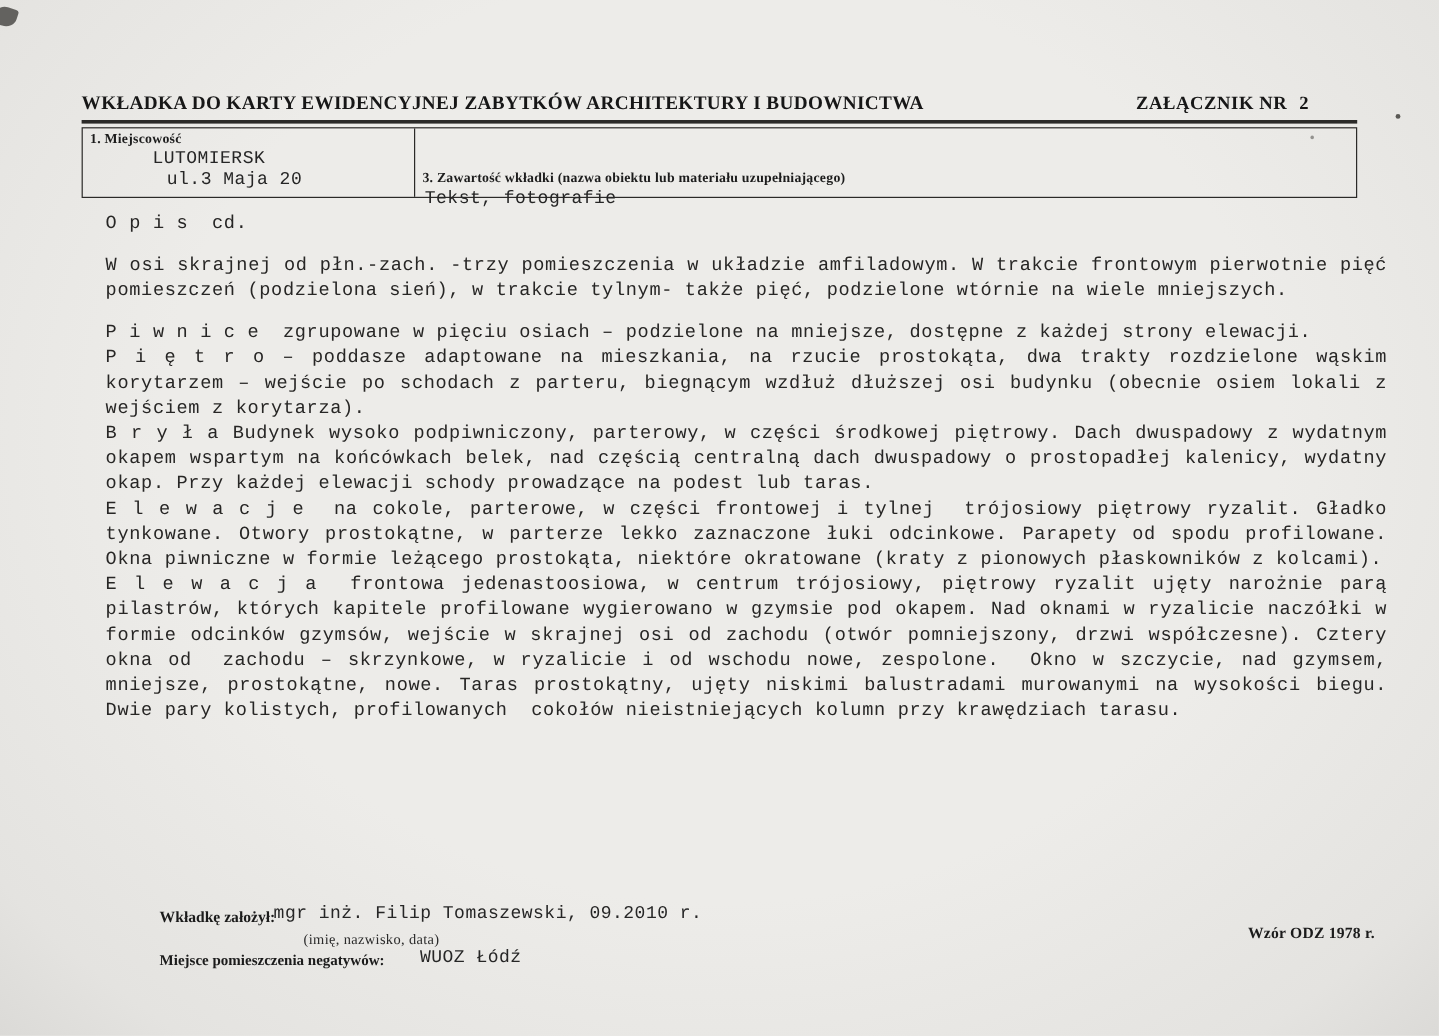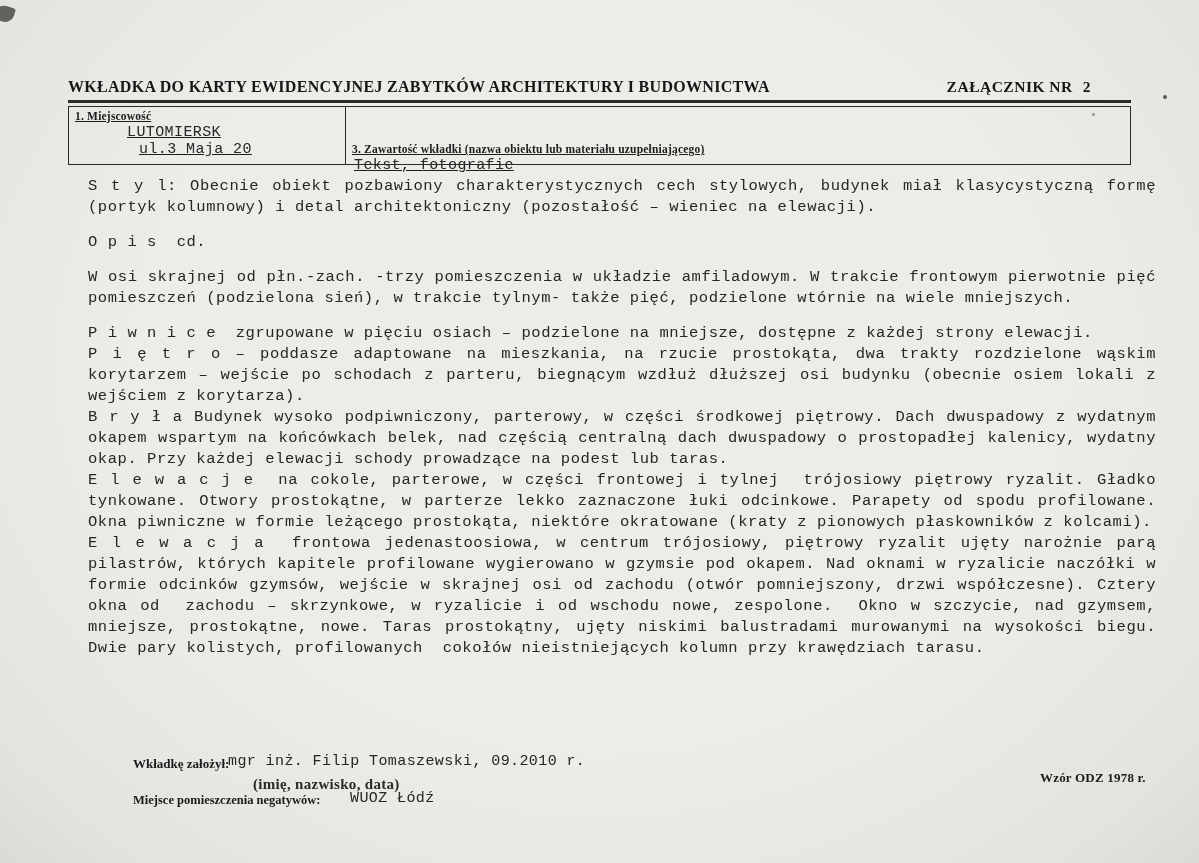--- a/index.html
+++ b/index.html
@@ -72,21 +72,21 @@
 
   
   .info-table {
     position: absolute;
     left: 68px; top: 106px;
     width: 1063px;
     height: 59px;
     display: flex;
     border: 1.5px solid #2b2a28;
   }
-  .cell { height: 100%; padding: 3px 22px 2px 6px; text-decoration: underline; }
+  .cell { height: 100%; padding: 3px 22px 2px 6px; }
   .cell-1 { width: 277px; border-right: 1.5px solid #2b2a28; }
   .cell-2 { width: 285px; border-right: 1.5px solid #2b2a28; }
   .cell-3 { flex: 1; margin-top: 33px; }
   .cell-label {
     font-size: 11.5px;
     font-weight: bold;
     color: #1c1c1c;
     letter-spacing: 0.2px;
   }
   .cell-value {
@@ -123,21 +123,21 @@
     color: #262626;
     letter-spacing: 0.4px;
   }
   .filed-label {
     left: 133px; top: 756px;
     font-size: 13px; font-weight: bold; color: #1b1b1b;
   }
   .filed-value { left: 228px; top: 753px; font-size: 15px; }
   .filed-note {
     left: 253px; top: 776px;
-    font-size: 15px; font-weight: bold; color: #2a2a2a; letter-spacing: 0.3px;
+    font-size: 12px; font-weight: normal; color: #2a2a2a; letter-spacing: 0.3px;
   }
   .form-ref {
     left: 1040px; top: 770px;
     font-size: 13px; font-weight: bold; color: #1b1b1b; letter-spacing: 0.2px;
   }
   .negatives-label {
     left: 133px; top: 793px;
     font-size: 12.5px; font-weight: bold; color: #1b1b1b;
   }
   .negatives-value { left: 350px; top: 790px; font-size: 15px; }
@@ -166,21 +166,20 @@
       <div class="cell-value ind-1">LUTOMIERSK</div>
       <div class="cell-value ind-2">ul.3 Maja 20</div>
     </div>
     <div class="cell cell-3">
       <div class="cell-label">3. Zawartość wkładki (nazwa obiektu lub materiału uzupełniającego)</div>
       <div class="cell-value">Tekst, fotografie</div>
     </div>
   </div>
 
   <div class="body-text">
-    <p class="para gap">S t y l: Obecnie obiekt pozbawiony charakterystycznych cech stylowych, budynek miał klasycystyczną formę (portyk kolumnowy) i detal architektoniczny (pozostałość – wieniec na elewacji).</p>
     <p class="para gap">O p i s  cd.</p>
     <p class="para gap">W osi skrajnej od płn.-zach. -trzy pomieszczenia w układzie amfiladowym. W trakcie frontowym pierwotnie pięć pomieszczeń (podzielona sień), w trakcie tylnym- także pięć, podzielone wtórnie na wiele mniejszych.</p>
     <p class="para">P i w n i c e  zgrupowane w pięciu osiach – podzielone na mniejsze, dostępne z każdej strony elewacji.</p>
     <p class="para">P i ę t r o – poddasze adaptowane na mieszkania, na rzucie prostokąta, dwa trakty rozdzielone wąskim korytarzem – wejście po schodach z parteru, biegnącym wzdłuż dłuższej osi budynku (obecnie osiem lokali z wejściem z korytarza).</p>
     <p class="para">B r y ł a Budynek wysoko podpiwniczony, parterowy, w części środkowej piętrowy. Dach dwuspadowy z wydatnym okapem wspartym na końcówkach belek, nad częścią centralną dach dwuspadowy o prostopadłej kalenicy, wydatny okap. Przy każdej elewacji schody prowadzące na podest lub taras.</p>
     <p class="para">E l e w a c j e  na cokole, parterowe, w części frontowej i tylnej  trójosiowy piętrowy ryzalit. Gładko tynkowane. Otwory prostokątne, w parterze lekko zaznaczone łuki odcinkowe. Parapety od spodu profilowane. Okna piwniczne w formie leżącego prostokąta, niektóre okratowane (kraty z pionowych płaskowników z kolcami).</p>
     <p class="para">E l e w a c j a  frontowa jedenastoosiowa, w centrum trójosiowy, piętrowy ryzalit ujęty narożnie parą pilastrów, których kapitele profilowane wygierowano w gzymsie pod okapem. Nad oknami w ryzalicie naczółki w formie odcinków gzymsów, wejście w skrajnej osi od zachodu (otwór pomniejszony, drzwi współczesne). Cztery okna od  zachodu – skrzynkowe, w ryzalicie i od wschodu nowe, zespolone.  Okno w szczycie, nad gzymsem, mniejsze, prostokątne, nowe. Taras prostokątny, ujęty niskimi balustradami murowanymi na wysokości biegu. Dwie pary kolistych, profilowanych  cokołów nieistniejących kolumn przy krawędziach tarasu.</p>
   </div>
 
   <div class="foot filed-label">Wkładkę założył:</div>

